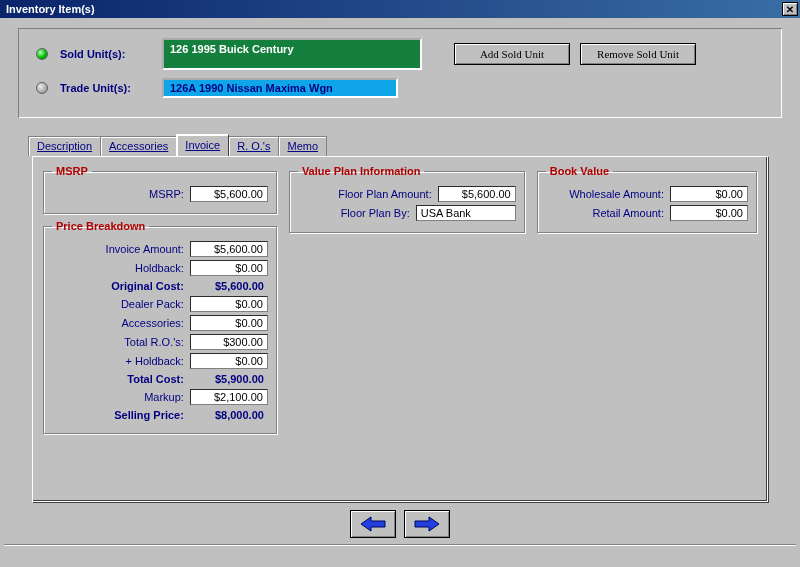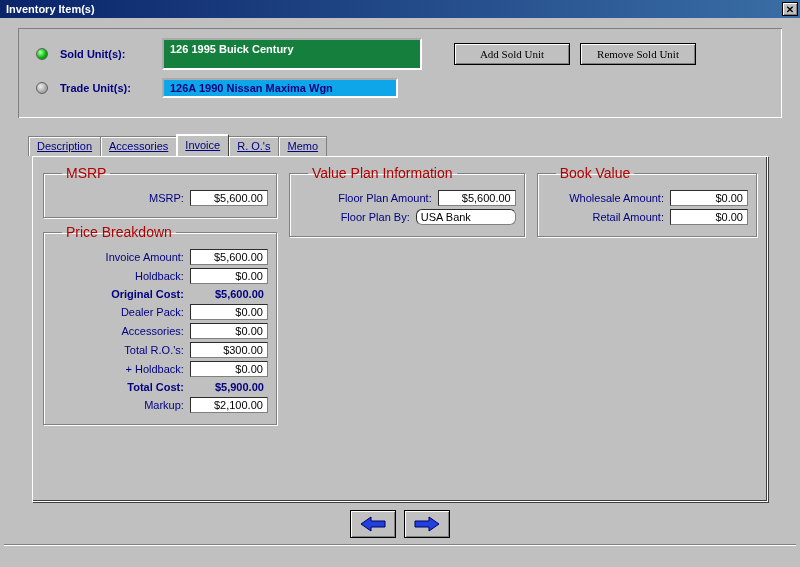--- a/index.html
+++ b/index.html
@@ -100,38 +100,37 @@
   .col-left { width:240px; display:flex; flex-direction:column; gap:6px;}
   .col-mid  { width:242px; }
   .col-right{ width:226px; }
   fieldset.group {
     border:1px solid #808080;
     box-shadow: inset 1px 1px 0 #fff, 1px 1px 0 #fff;
     padding: 6px 8px 8px 8px;
     margin:0;
   }
   fieldset.group > legend {
-    color:#b00000; font-weight:normal; font-size:14px;
+    color:#b00000; font-weight:bold; font-size:11px;
     padding:0 4px;
-    margin-left:10px;
   }
   .field-row {
     display:flex; align-items:center; justify-content:flex-end;
     gap:6px; margin:3px 0;
   }
   .field-row label {
     color:#000080; text-align:right; flex:1; font-size:11px;
   }
   .field-row label.bold { font-weight:bold;}
   .val-input {
     width:78px; background:#fff; border:1px inset #808080;
     text-align:right; padding:1px 4px; font-size:11px; font-family:inherit;
     color:#000;
   }
-  .val-input.wide { width:100px;border-radius:6px;}
+  .val-input.wide { width:100px;}
   .val-static {
     width:78px; text-align:right; font-weight:bold; color:#000080;
     padding:1px 4px;
   }
   .nav-row { text-align:center; padding-top:4px;}
   .nav-btn {
     background:#c0c0c0;
     border:1px solid #000;
     box-shadow: inset 1px 1px 0 #fff, inset -1px -1px 0 #808080;
     width:46px; height:28px; margin:0 2px;
@@ -221,20 +220,24 @@
           <label>+ Holdback:</label>
           <input class="val-input" value="$0.00" style="">
         </div>
         <div class="field-row">
           <label class="bold">Total Cost:</label>
           <span class="val-static">$5,900.00</span>
         </div>
         <div class="field-row">
           <label>Markup:</label>
           <input class="val-input" value="$2,100.00" style="">
+        </div>
+        <div class="field-row">
+          <label class="bold">Selling Price:</label>
+          <span class="val-static">$8,000.00</span>
         </div>
       </fieldset>
     </div>
 
     <div class="col-mid">
       <fieldset class="group">
         <legend>Value Plan Information</legend>
         <div class="field-row">
           <label>Floor Plan Amount:</label>
           <input class="val-input" value="$5,600.00" style="">

